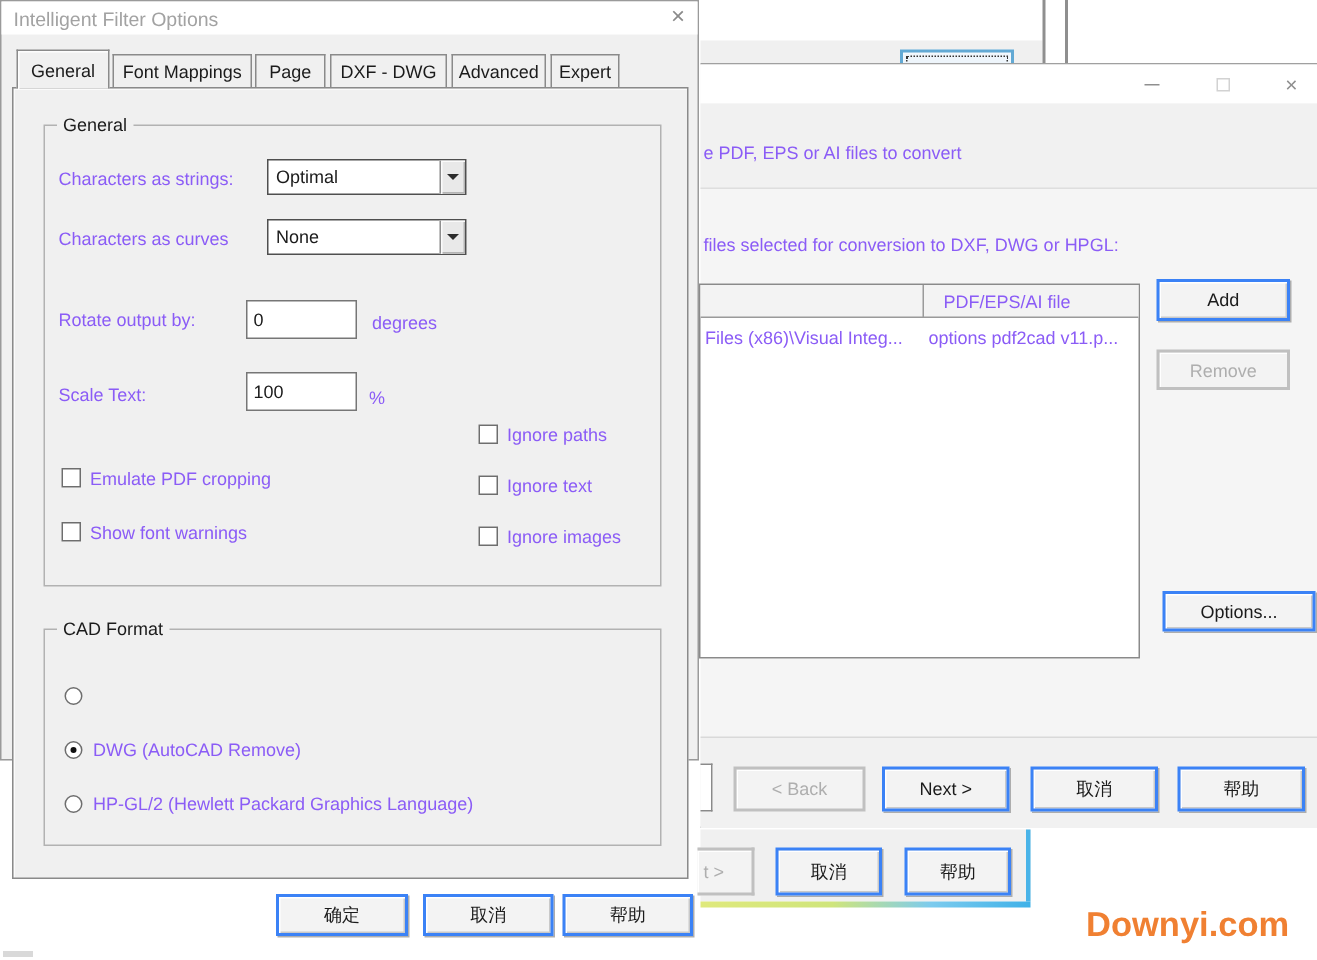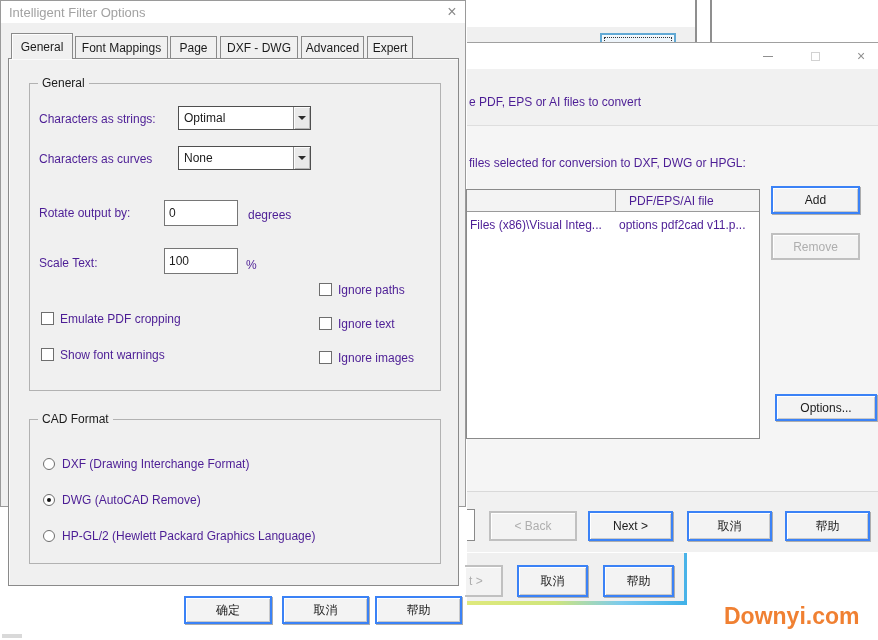--- a/index.html
+++ b/index.html
@@ -21,21 +21,21 @@
        box-shadow:inset 1px 1px 0 #fbfbfb,inset -1px -1px 0 #b5b5b5;
        display:flex;align-items:center;justify-content:center;}
   .tri{width:0;height:0;border-left:4px solid transparent;border-right:4px solid transparent;border-top:4px solid #2c2c2c;}
 
   .tinput{position:absolute;background:#ffffff;border:1px solid #767676;font-size:12px;padding:2px 4px;color:#1b1b1b;outline:none;}
 
   
   .cb{position:absolute;width:13px;height:13px;background:#ffffff;border:1px solid #6e6e6e;}
   .radio{position:absolute;width:12px;height:12px;background:#ffffff;border:1px solid #6e6e6e;border-radius:50%;}
   .radio.sel::after{content:"";position:absolute;left:3px;top:3px;width:4px;height:4px;border-radius:50%;background:#111;}
-  .lbl{position:absolute;font-size:12px;color:#4c1d95;white-space:nowrap;}
+  .lbl{position:absolute;font-size:12px;color:#8b5cf6;white-space:nowrap;}
 
   
   .group{position:absolute;border:1px solid #b2b2b2;}
   .group .gtitle{position:absolute;top:-8px;left:8px;background:#f0f0f0;padding:0 4px;font-size:12px;color:#1b1b1b;white-space:nowrap;}
 
   
   .tab{position:absolute;top:35px;height:22px;background:#f0f0f0;border:1px solid #8a8a8a;border-bottom:none;
        display:flex;align-items:center;justify-content:center;font-size:12px;z-index:1;}
   .tab.active{top:32px;height:26px;z-index:3;box-shadow:inset 1px 1px 0 #fdfdfd;}
 
@@ -196,21 +196,20 @@
 
     <div class="cb" style="left:40px;top:311px;z-index:4;"></div>
     <div class="lbl" style="left:59px;top:311px;z-index:4;">Emulate PDF cropping</div>
     <div class="cb" style="left:40px;top:347px;z-index:4;"></div>
     <div class="lbl" style="left:59px;top:347px;z-index:4;">Show font warnings</div>
 
     <div class="group" style="left:28px;top:418px;width:412px;height:145px;z-index:3;">
       <span class="gtitle">CAD Format</span>
     </div>
     <div class="radio" style="left:42px;top:457px;z-index:4;"></div>
-    <div class="lbl" style="left:61px;top:456px;z-index:4;">DXF (Drawing Interchange Format)</div>
     <div class="radio sel" style="left:42px;top:493px;z-index:4;"></div>
     <div class="lbl" style="left:61px;top:492px;z-index:4;">DWG (AutoCAD Remove)</div>
     <div class="radio" style="left:42px;top:529px;z-index:4;"></div>
     <div class="lbl" style="left:61px;top:528px;z-index:4;">HP-GL/2 (Hewlett Packard Graphics Language)</div>
 
     <div class="btn" style="left:183px;top:595px;width:88px;height:28px;z-index:4;">
         <span>确定</span>
       </div>
     <div class="btn" style="left:281px;top:595px;width:87px;height:28px;z-index:4;">
         <span>取消</span>

